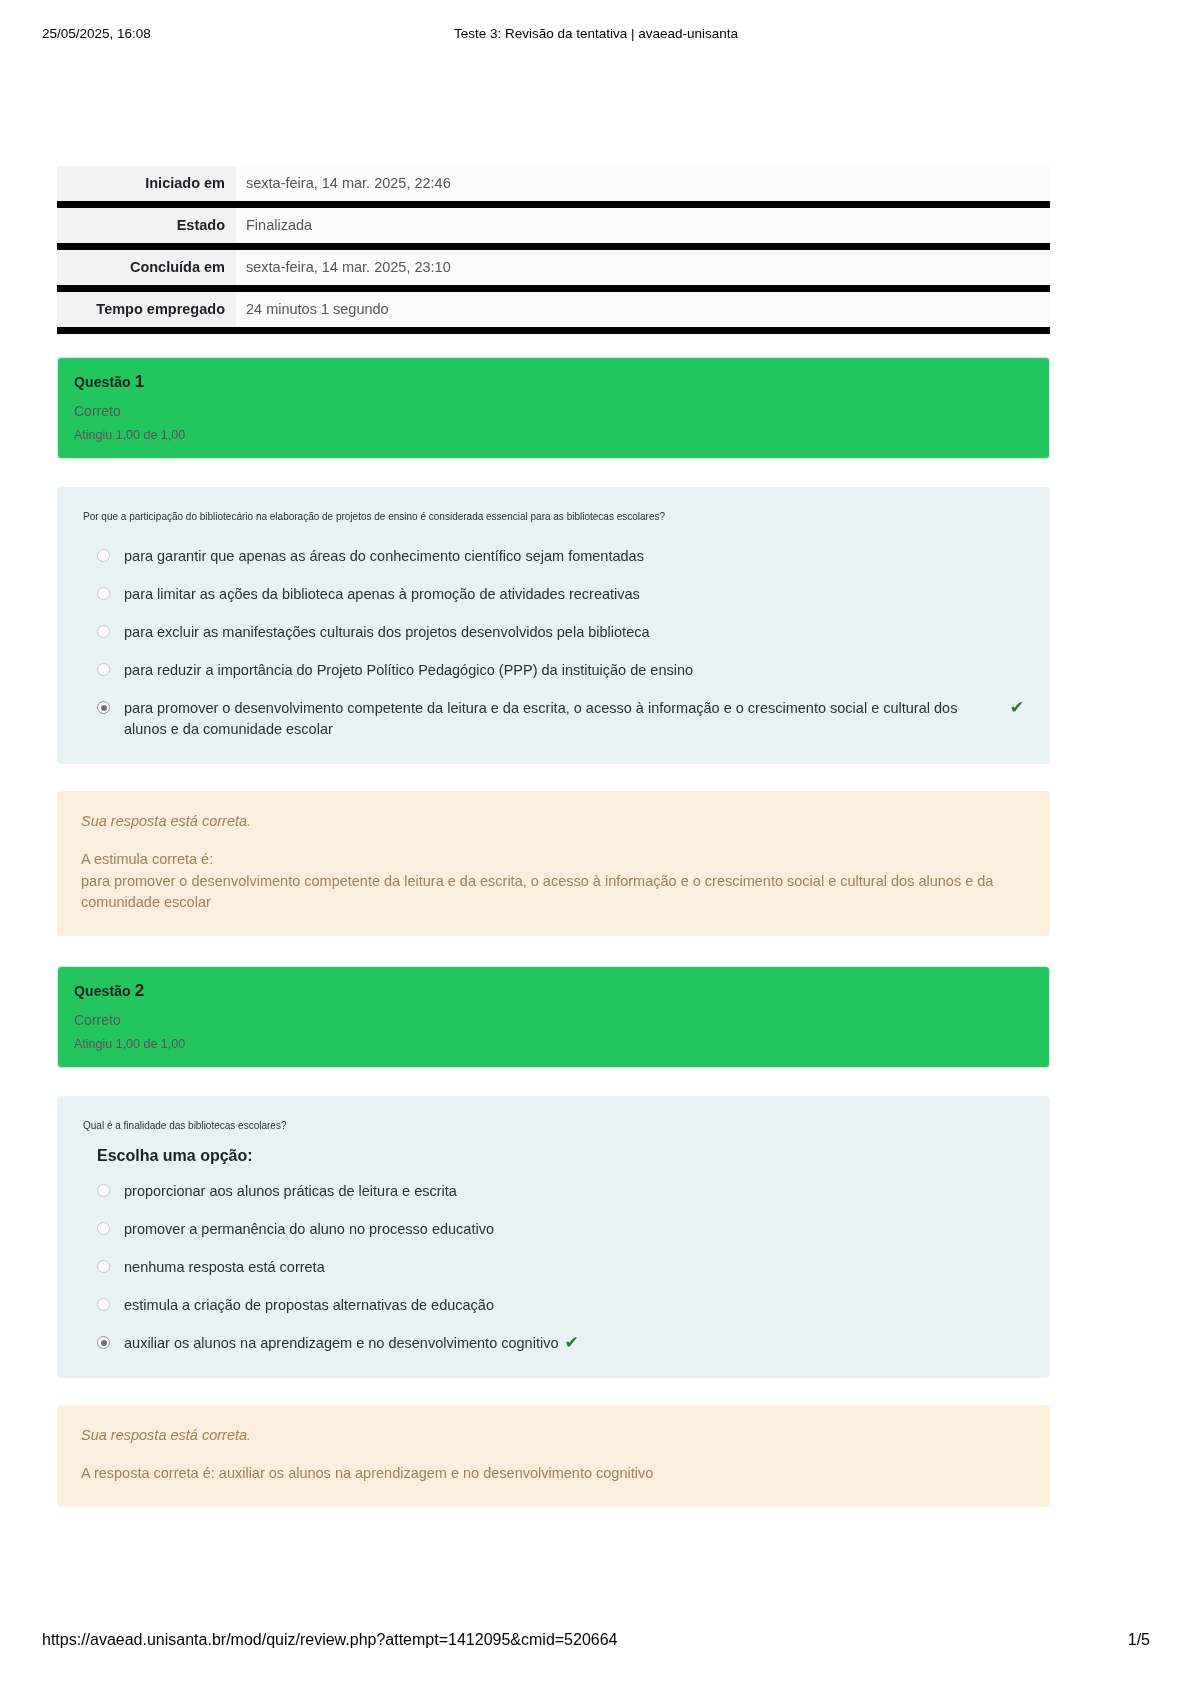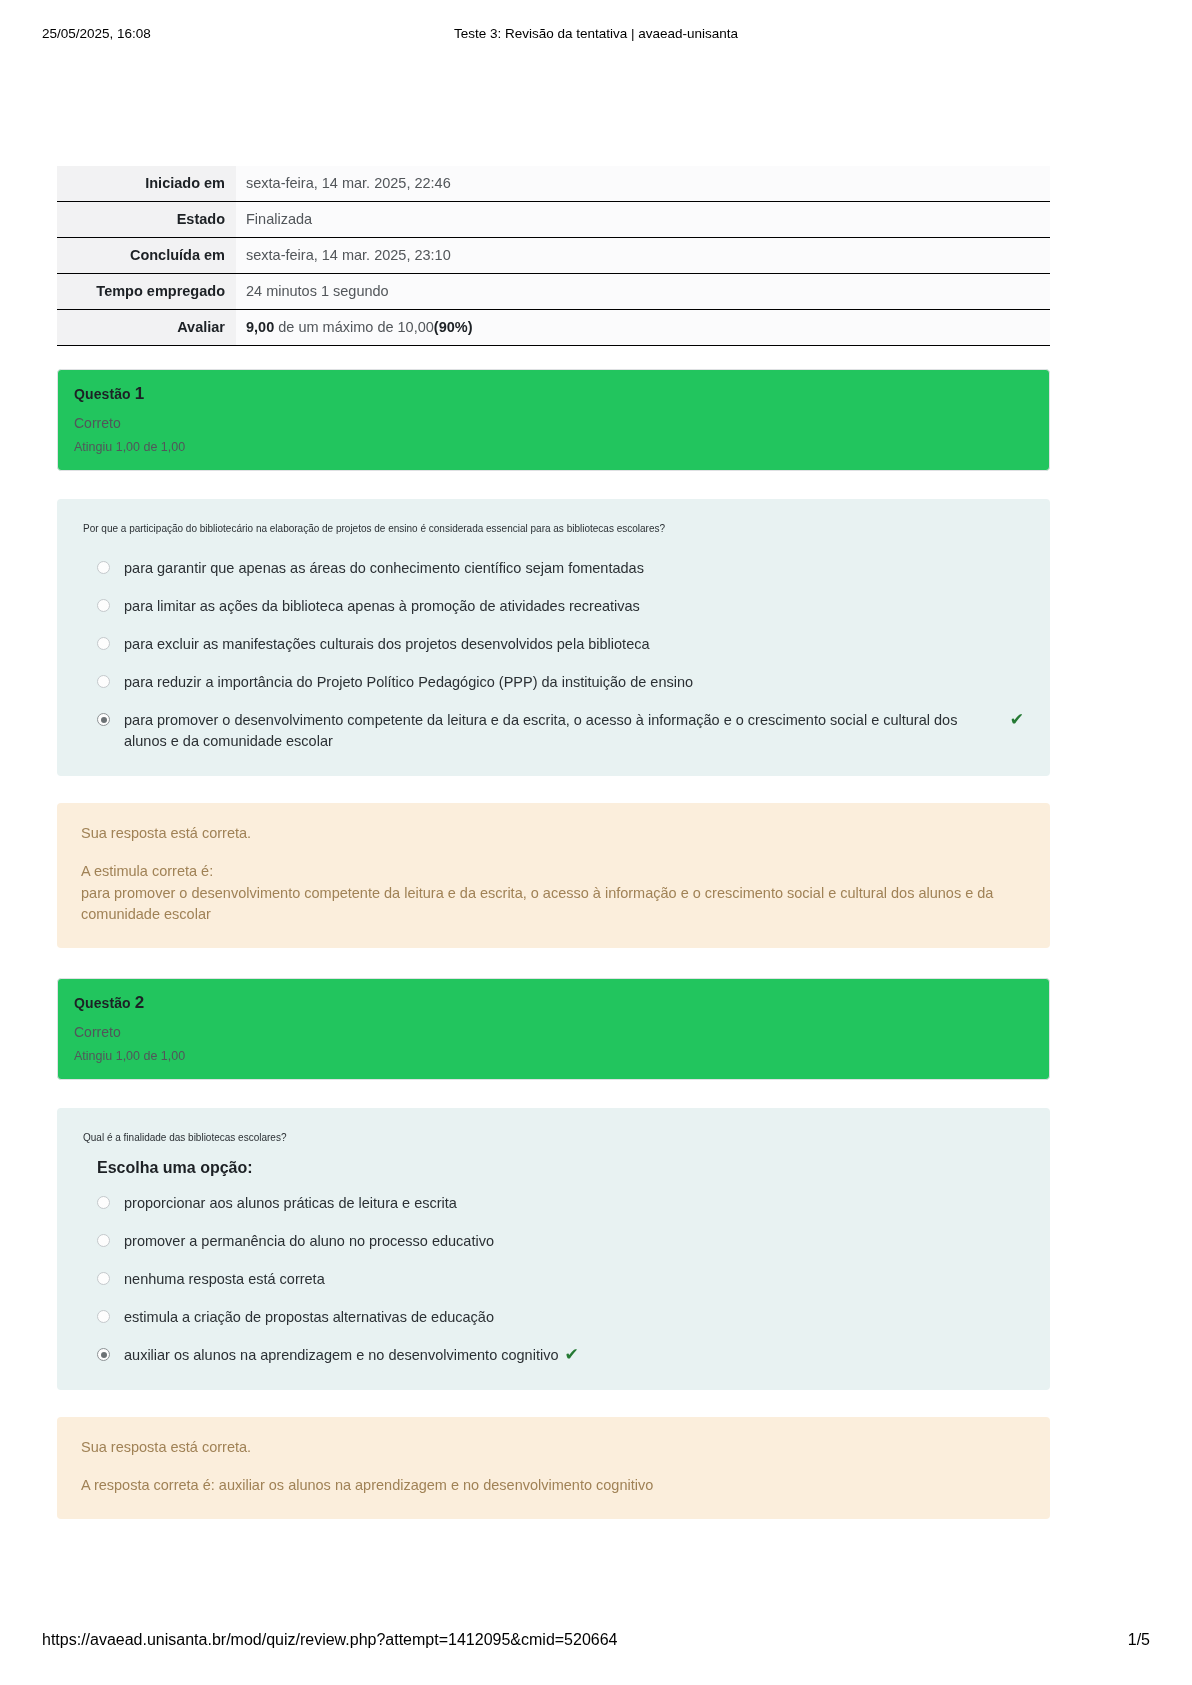--- a/index.html
+++ b/index.html
@@ -74,21 +74,21 @@
     top: 166px;
     width: 993px;
   }
   
   table.summary {
     width: 100%;
     border-collapse: collapse;
     font-size: 14.5px;
   }
   table.summary tr {
-    border-bottom: 1px solid #000000;
+    border-bottom: 7px solid #000000;
   }
   table.summary th {
     width: 160px;
     text-align: right;
     font-weight: bold;
     color: #1d2125;
     background: #f2f2f3;
     padding: 7px 11px 7px 8px;
     vertical-align: top;
     line-height: 1.45;
@@ -217,21 +217,21 @@
   
   .feedback {
     margin-top: 27px;
     background: #fbeedc;
     border-radius: 4px;
     padding: 20px 24px 22px 24px;
     color: #a08256;
     font-size: 14.5px;
     line-height: 1.5;
   }
-  .feedback .fb-line { margin-bottom: 16px; }
+  .feedback .fb-line { margin-bottom: 16px; font-style: italic; }
   .feedback .fb-line:last-child { margin-bottom: 0; }
   .feedback .fb-correct-label { margin-bottom: 0; }
 </style>
 </head>
 <body>
 
 <div class="page">
 
   <div class="print-header">
     <span class="ph-left">25/05/2025, 16:08</span>
@@ -251,24 +251,20 @@
           <td>Finalizada</td>
         </tr>
         <tr>
           <th>Concluída em</th>
           <td>sexta-feira, 14 mar. 2025, 23:10</td>
         </tr>
         <tr>
           <th>Tempo empregado</th>
           <td>24 minutos 1 segundo</td>
         </tr>
-        <tr>
-          <th>Avaliar</th>
-          <td class="grade-cell"><b>9,00</b><span> de um máximo de 10,00</span><b>(90%)</b></td>
-        </tr>
       </tbody>
     </table>
 
     <div class="qblock">
       <div class="qinfo">
         <div class="qno"><span>Questão</span> <span class="num">1</span></div>
         <div class="qstate">Correto</div>
         <div class="qmark">Atingiu 1,00 de 1,00</div>
       </div>
 

